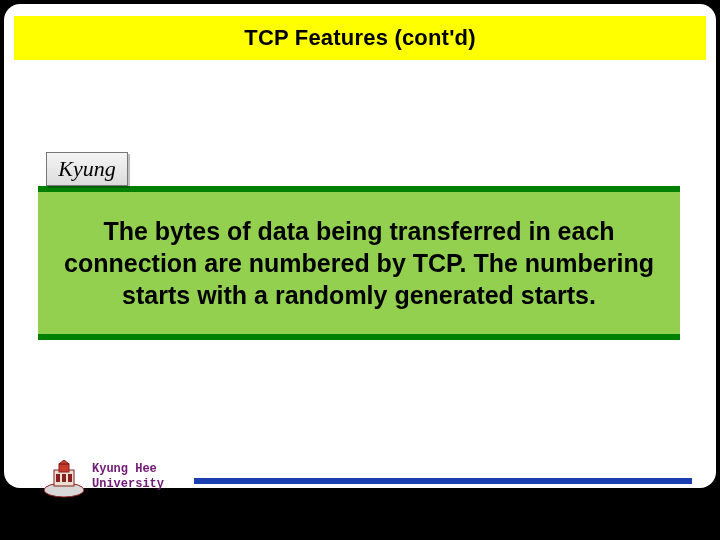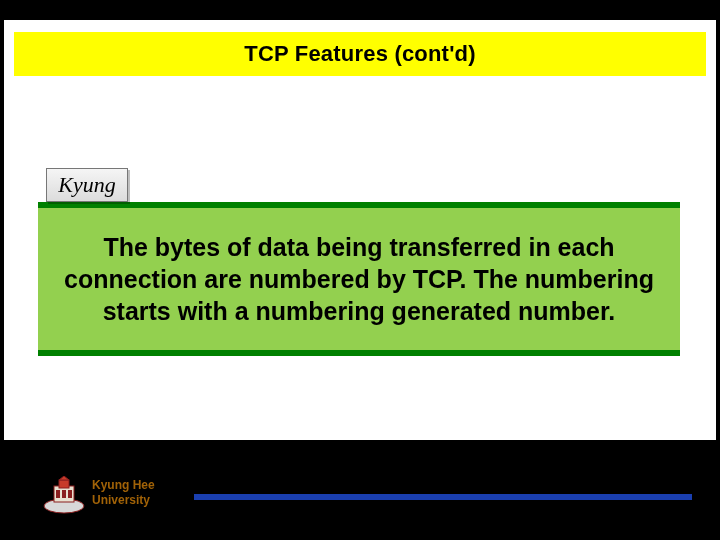--- a/index.html
+++ b/index.html
@@ -7,24 +7,25 @@
     width: 720px;
     height: 540px;
     background: #000;
     font-family: Arial, Helvetica, sans-serif;
     overflow: hidden;
     position: relative;
   }
   .slide {
     position: absolute;
     left: 4px;
-    top: 20px;
+    top: 4px;
     width: 712px;
-    height: 420px;
+    height: 484px;
     background: #fff;
+    border-radius: 16px;
   }
   .title-bar {
     position: absolute;
     left: 10px;
     top: 12px;
     width: 692px;
     height: 44px;
     background: #ffff00;
     display: flex;
     align-items: center;
@@ -108,22 +109,23 @@
     top: 2px;
     width: 44px;
     height: 38px;
   }
   .uni-name {
     position: absolute;
     left: 50px;
     top: 4px;
     font-size: 12px;
     font-weight: bold;
-    color: #a16207;
+    color: #701a75;
     line-height: 1.25;
+    font-family: Liberation Mono, monospace;
   }
   .footer-rule {
     position: absolute;
     left: 152px;
     top: 20px;
     width: 498px;
     height: 6px;
     background: #1a3fb0;
   }
 </style>
@@ -136,21 +138,21 @@
     <div class="title-text">TCP Features (cont'd)</div>
   </div>
 
   <div class="note-tab">
     <span class="note-label">Kyung</span>
   </div>
 
   <div class="note-rule-top"></div>
 
   <div class="note-body">
-    <div class="note-text">The bytes of data being transferred in each connection are numbered by TCP. The numbering starts with a numbering generated number.</div>
+    <div class="note-text">The bytes of data being transferred in each connection are numbered by TCP. The numbering starts with a randomly generated starts.</div>
   </div>
 
   <div class="note-rule-bottom"></div>
 
   <div class="footer">
     <div class="uni-logo">
       <svg viewBox="0 0 44 38" width="44" height="38">
         <ellipse cx="22" cy="30" rx="20" ry="7" fill="#d8d8d8" stroke="#8a1f1f" stroke-width="1"></ellipse>
         <rect x="12" y="10" width="20" height="16" fill="#e8e0d0" stroke="#8a1f1f" stroke-width="1"></rect>
         <rect x="17" y="4" width="10" height="8" fill="#c73b2a" stroke="#8a1f1f" stroke-width="1"></rect>

